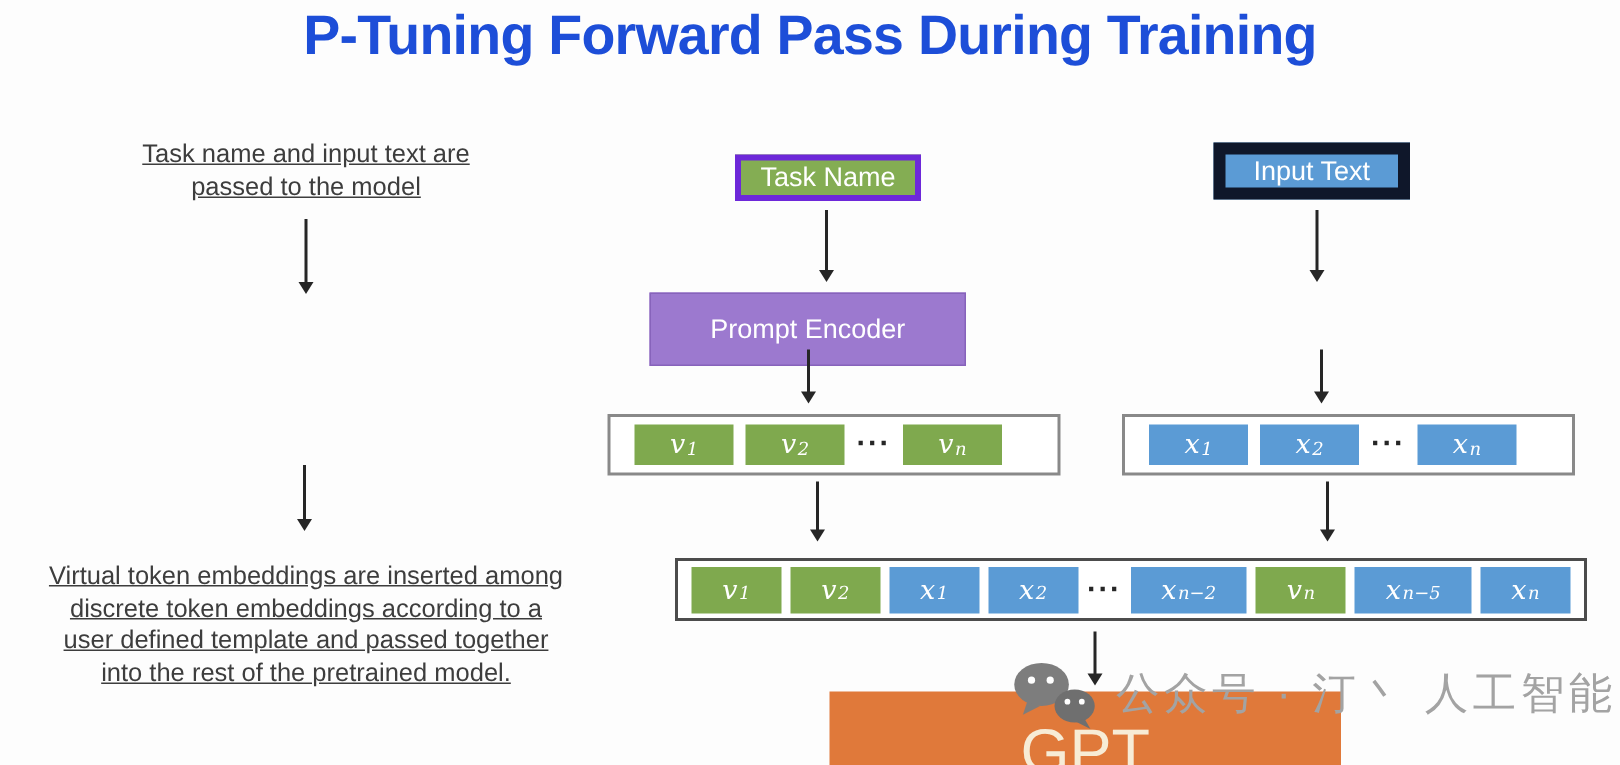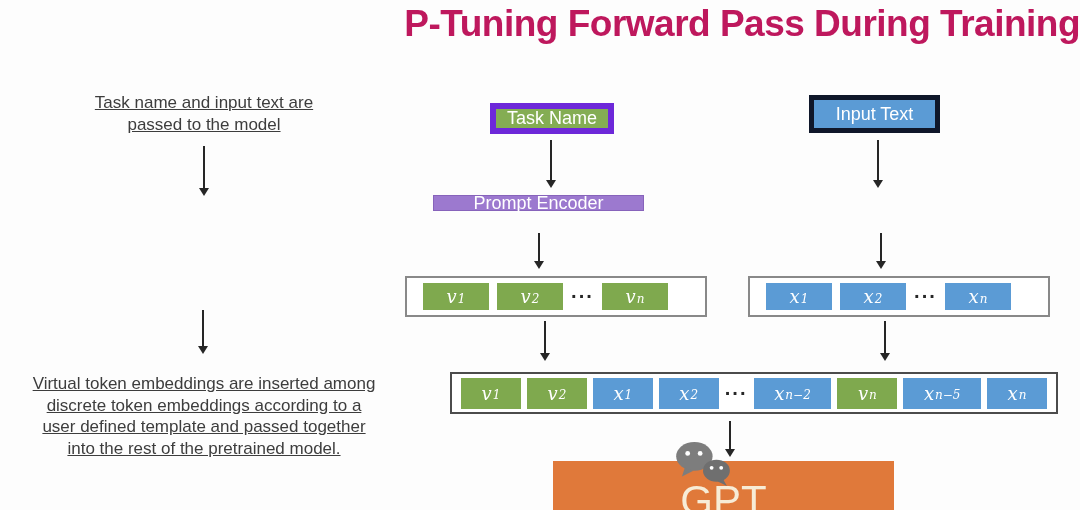--- a/index.html
+++ b/index.html
@@ -6,22 +6,22 @@
   html,body { background:#ffffff; }
   body { font-family:"Liberation Sans", sans-serif; }
 
   .canvas {
     position:relative; width:1080px; height:510px;
     background:#fdfdfd; overflow:hidden; margin:0 auto;
   }
 
   .title {
     position:absolute; top:3px; left:0; width:100%;
-    text-align:right; font-size:37px; font-weight:700;
-    letter-spacing:-0.5px; color:#be185d;
+    text-align:center; font-size:37px; font-weight:700;
+    letter-spacing:-0.5px; color:#1d4ed8;
   }
 
   
   .note {
     position:absolute; left:4px; width:400px;
     text-align:center; white-space:pre-line;
     font-size:17px; line-height:21.5px;
     color:var(--note-text, #3d3d3d);
     text-decoration:underline;
   }
@@ -36,22 +36,22 @@
     position:absolute; bottom:0; left:-4px; width:0; height:0;
     border-left:5px solid transparent; border-right:5px solid transparent;
     border-top:8px solid var(--arrow, #262626);
   }
 
   
   .node {
     position:absolute; display:flex; align-items:center; justify-content:center;
     color:#ffffff; font-size:18px;
   }
-  .green-node  { background:var(--green-header, #84ad53); border:6px solid #6d28d9; }
-  .blue-node   { background:var(--blue, #5b9bd5);  border:5px solid #0f172a; }
+  .green-node  { background:var(--green-header, #84ad53); border:4px solid #6d28d9; }
+  .blue-node   { background:var(--blue, #5b9bd5);  border:8px solid #0f172a; }
   .purple-node { background:var(--purple, #9c79cf); border:1px solid #8763bb; }
   .gray-node   { background:var(--gray, #a6a6a6);  border:1px solid #979797; }
   .gpt-node {
     background:var(--orange, #e0793a);
     color:#f7ecd6; font-size:42px; align-items:flex-start; padding-top:16px;
   }
 
   
   .tokenbox {
     position:absolute; display:flex; align-items:center;
@@ -112,21 +112,21 @@
 
   <div class="arrow" style="left:550px;top:140px;height:48px">
       <span class="line"></span>
       <span class="head"></span>
     </div>
   <div class="arrow" style="left:877px;top:140px;height:48px">
       <span class="line"></span>
       <span class="head"></span>
     </div>
 
-  <div class="node purple-node" style="left:433px;top:195px;width:211px;height:16px">Prompt Encoder</div>
+  <div class="node purple-node" style="left:433px;top:195px;width:211px;height:49px">Prompt Encoder</div>
 
   <div class="arrow" style="left:538px;top:233px;height:36px">
       <span class="line"></span>
       <span class="head"></span>
     </div>
   <div class="arrow" style="left:880px;top:233px;height:36px">
       <span class="line"></span>
       <span class="head"></span>
     </div>
 
@@ -217,15 +217,16 @@
     <svg width="62" height="46" viewBox="0 0 64 48">
       <ellipse cx="23" cy="17" rx="19" ry="15" fill="#7d7d7d"></ellipse>
       <path d="M13 29 L10 38 L22 32 Z" fill="#7d7d7d"></path>
       <circle cx="16" cy="14" r="2.5" fill="#ffffff"></circle>
       <circle cx="29" cy="14" r="2.5" fill="#ffffff"></circle>
       <ellipse cx="46" cy="32" rx="14" ry="11.5" fill="#6f6f6f"></ellipse>
       <path d="M53 41 L57 48 L47 43 Z" fill="#6f6f6f"></path>
       <circle cx="41" cy="29" r="2" fill="#ffffff"></circle>
       <circle cx="51" cy="29" r="2" fill="#ffffff"></circle>
     </svg>
+    <span class="wm-text">公众号 · 汀丶 人工智能</span>
   </div>
 
 </div>
 
 </body></html>

